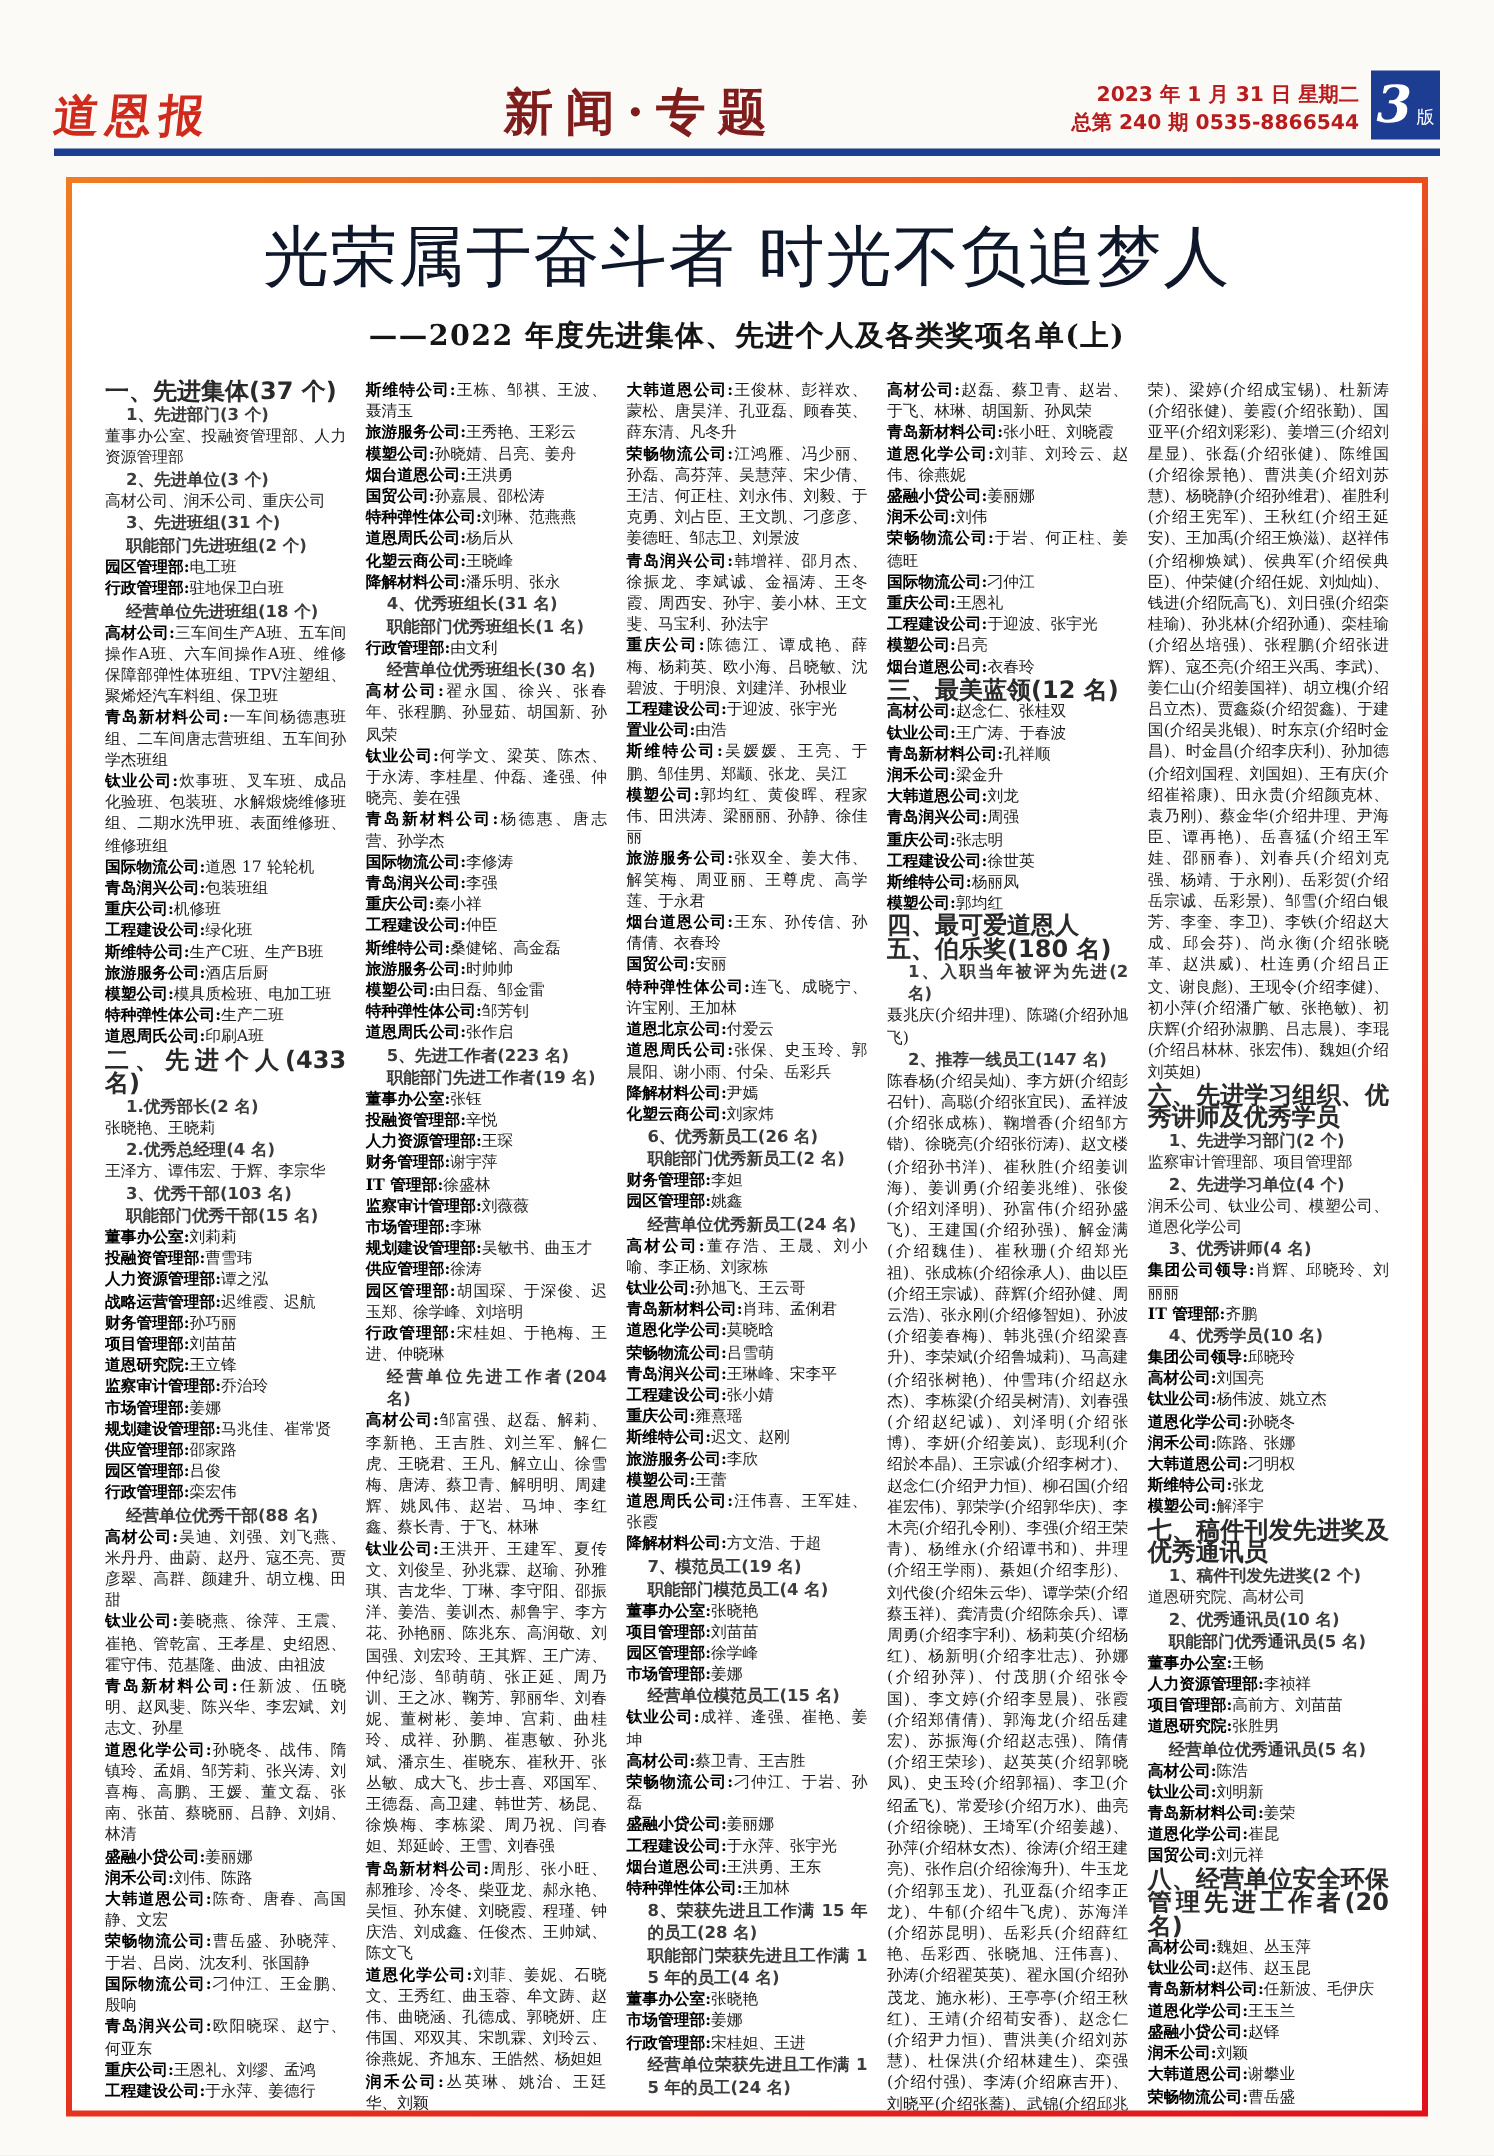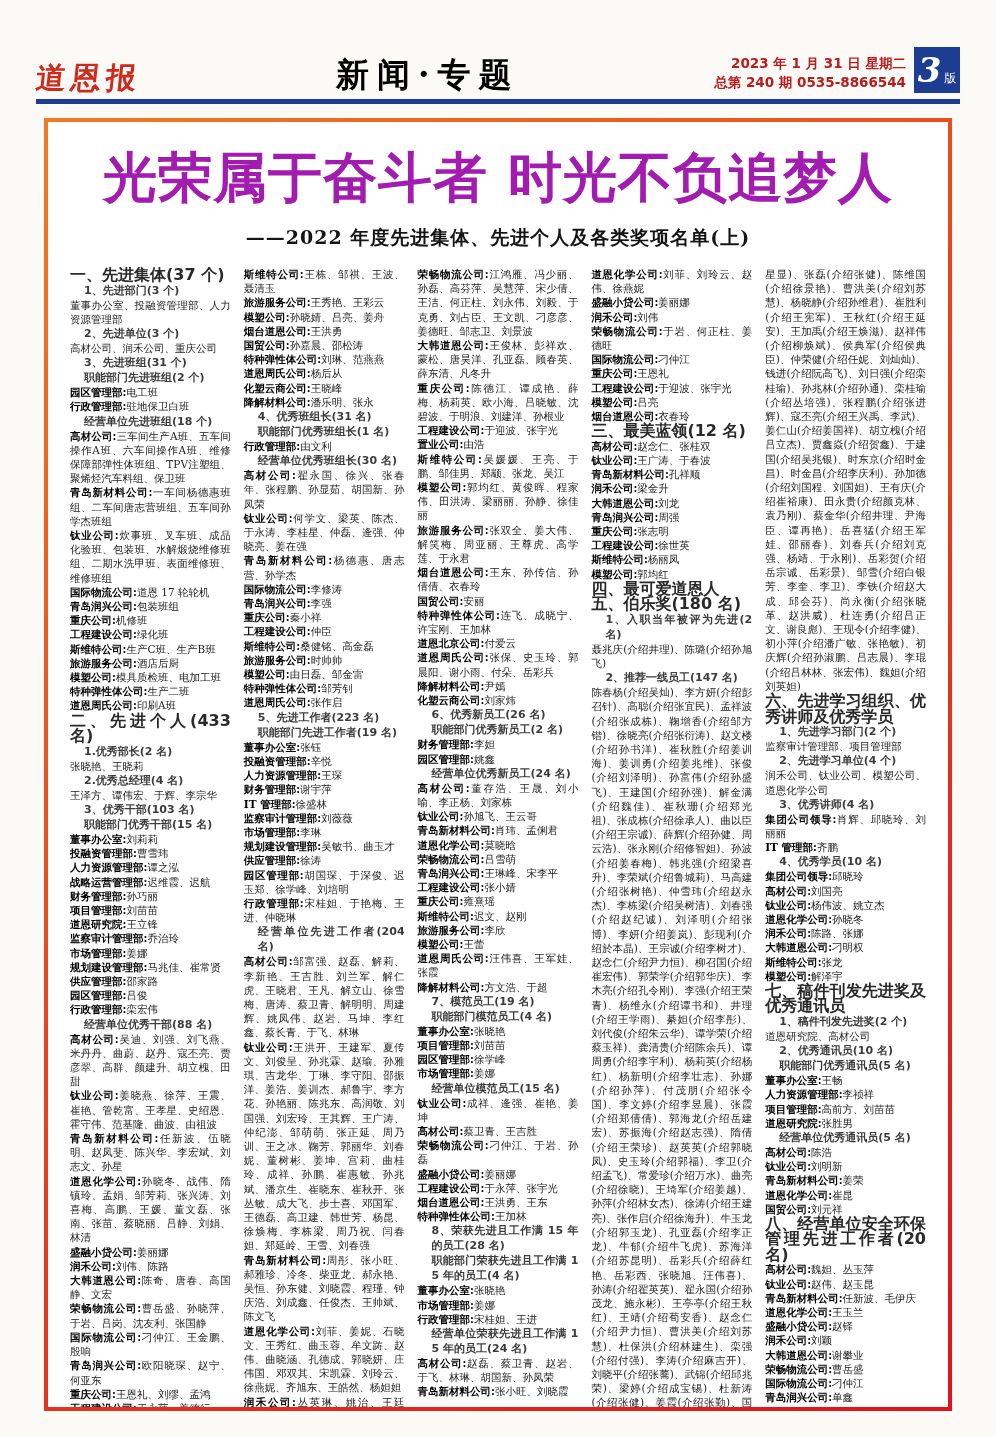--- a/index.html
+++ b/index.html
@@ -4,38 +4,38 @@
 <style>
   html,body{margin:0;padding:0;background:#e9e7e0;}
   .page{position:relative;width:996px;height:1437px;background:#fbfaf6;overflow:hidden;
         font-family:"DejaVu Sans",sans-serif;margin:0 auto;}
   
   .header{position:absolute;left:36px;right:36px;top:48px;height:56px;
           border-bottom:5px solid #1d3d92;display:flex;align-items:flex-end;
           justify-content:space-between;padding-bottom:6px;box-sizing:border-box;}
   .masthead{color:#cf2a1b;font-family:"DejaVu Serif",serif;font-weight:bold;
             font-size:30px;letter-spacing:5px;transform:skewX(-6deg);line-height:1;}
-  .section-title{font-size:33px;font-weight:bold;color:#000000;letter-spacing:8px;
+  .section-title{font-size:33px;font-weight:bold;color:#7f1d1d;letter-spacing:8px;
             font-family:"DejaVu Serif",serif;line-height:1;padding-bottom:2px;text-align:right;}
   .dateblock{display:flex;align-items:flex-end;gap:8px;}
   .datelines{text-align:right;font-size:13.5px;font-weight:bold;color:#b91c1c;
              line-height:1.45;font-family:"DejaVu Sans",sans-serif;}
   .pagebox{width:46px;height:46px;background:#1d3d92;color:#fff;display:flex;
            align-items:center;justify-content:center;gap:3px;}
   .pagebox .num{font-size:34px;font-family:"DejaVu Serif",serif;font-style:italic;
                 font-weight:bold;line-height:1;}
   .pagebox .ban{font-size:12px;align-self:flex-end;margin-bottom:6px;}
   
   .frame{position:absolute;left:44px;right:44px;top:118px;bottom:26px;
          background:linear-gradient(140deg,#ef7b22 0%,#e8441f 45%,#e0131a 100%);
          padding:4px;box-sizing:border-box;}
   .inner{background:#ffffff;width:100%;height:100%;box-sizing:border-box;
          padding:12px 22px 10px 22px;overflow:hidden;}
   .headline{text-align:center;}
-  .main-title{color:#a21caf;font-size:54px;font-weight:bold;letter-spacing:1px;
+  .main-title{color:#0f172a;font-size:44px;font-weight:normal;letter-spacing:1px;
               font-family:"DejaVu Sans",sans-serif;margin-top:8px;}
   .sub-title{color:#151515;font-size:19px;font-weight:bold;margin-top:10px;
              font-family:"DejaVu Serif",serif;letter-spacing:1px;}
   
   .columns{margin-top:16px;height:1158px;column-count:5;column-gap:13px;
            column-fill:auto;text-align:justify;overflow:hidden;}
   .columns p{margin:0;padding:0;font-size:10.5px;line-height:14.2px;color:#1c1c1c;
              font-family:"DejaVu Serif",serif;word-break:break-all;}
   .columns p.bh1{font-family:"DejaVu Sans",sans-serif;font-weight:bold;
                  font-size:16px;color:#2a2a2a;line-height:15.5px;}
@@ -162,22 +162,23 @@
           <p class="entry"><b>规划建设管理部:</b>吴敏书、曲玉才</p>
           <p class="entry"><b>供应管理部:</b>徐涛</p>
           <p class="entry"><b>园区管理部:</b>胡国琛、于深俊、迟玉郑、徐学峰、刘培明</p>
           <p class="entry"><b>行政管理部:</b>宋桂妲、于艳梅、王进、仲晓琳</p>
           <p class="bh2">经营单位先进工作者(204 名)</p>
           <p class="entry"><b>高材公司:</b>邹富强、赵磊、解莉、李新艳、王吉胜、刘兰军、解仁虎、王晓君、王凡、解立山、徐雪梅、唐涛、蔡卫青、解明明、周建辉、姚凤伟、赵岩、马坤、李红鑫、蔡长青、于飞、林琳</p>
           <p class="entry"><b>钛业公司:</b>王洪开、王建军、夏传文、刘俊呈、孙兆霖、赵瑜、孙雅琪、吉龙华、丁琳、李守阳、邵振洋、姜浩、姜训杰、郝鲁宇、李方花、孙艳丽、陈兆东、高润敬、刘国强、刘宏玲、王其辉、王广涛、仲纪澎、邹萌萌、张正延、周乃训、王之冰、鞠芳、郭丽华、刘春妮、董树彬、姜坤、宫莉、曲桂玲、成祥、孙鹏、崔惠敏、孙兆斌、潘京生、崔晓东、崔秋开、张丛敏、成大飞、步士喜、邓国军、王德磊、高卫建、韩世芳、杨昆、徐焕梅、李栋梁、周乃祝、闫春妲、郑延岭、王雪、刘春强</p>
           <p class="entry"><b>青岛新材料公司:</b>周彤、张小旺、郝雅珍、冷冬、柴亚龙、郝永艳、吴恒、孙东健、刘晓霞、程瑾、钟庆浩、刘成鑫、任俊杰、王帅斌、陈文飞</p>
           <p class="entry"><b>道恩化学公司:</b>刘菲、姜妮、石晓文、王秀红、曲玉蓉、牟文踌、赵伟、曲晓涵、孔德成、郭晓妍、庄伟国、邓双其、宋凯霖、刘玲云、徐燕妮、齐旭东、王皓然、杨妲妲</p>
           <p class="entry"><b>润禾公司:</b>丛英琳、姚治、王廷华、刘颖</p>
+          <p class="entry"><b>大韩道恩公司:</b>王俊林、彭祥欢、蒙松、唐昊洋、孔亚磊、顾春英、薛东清、凡冬升</p>
           <p class="entry"><b>荣畅物流公司:</b>江鸿雁、冯少丽、孙磊、高芬萍、吴慧萍、宋少倩、王洁、何正柱、刘永伟、刘毅、于克勇、刘占臣、王文凯、刁彦彦、姜德旺、邹志卫、刘景波</p>
-          <p class="entry"><b>大韩道恩公司:</b>王俊林、彭祥欢、蒙松、唐昊洋、孔亚磊、顾春英、薛东清、凡冬升</p>
+          <p class="entry"><b>青岛润兴公司:</b>韩增祥、邵月杰、徐振龙、李斌诚、金福涛、王冬霞、周西安、孙宇、姜小林、王文斐、马宝利、孙法宇</p>
           <p class="entry"><b>重庆公司:</b>陈德江、谭成艳、薛梅、杨莉英、欧小海、吕晓敏、沈碧波、于明浪、刘建洋、孙根业</p>
           <p class="entry"><b>工程建设公司:</b>于迎波、张宇光</p>
           <p class="entry"><b>置业公司:</b>由浩</p>
           <p class="entry"><b>斯维特公司:</b>吴媛媛、王亮、于鹏、邹佳男、郑颛、张龙、吴江</p>
           <p class="entry"><b>模塑公司:</b>郭均红、黄俊晖、程家伟、田洪涛、梁丽丽、孙静、徐佳丽</p>
           <p class="entry"><b>旅游服务公司:</b>张双全、姜大伟、解笑梅、周亚丽、王尊虎、高学莲、于永君</p>
           <p class="entry"><b>烟台道恩公司:</b>王东、孙传信、孙倩倩、衣春玲</p>
           <p class="entry"><b>国贸公司:</b>安丽</p>
           <p class="entry"><b>特种弹性体公司:</b>连飞、成晓宁、许宝刚、王加林</p>
           <p class="entry"><b>道恩北京公司:</b>付爱云</p>

